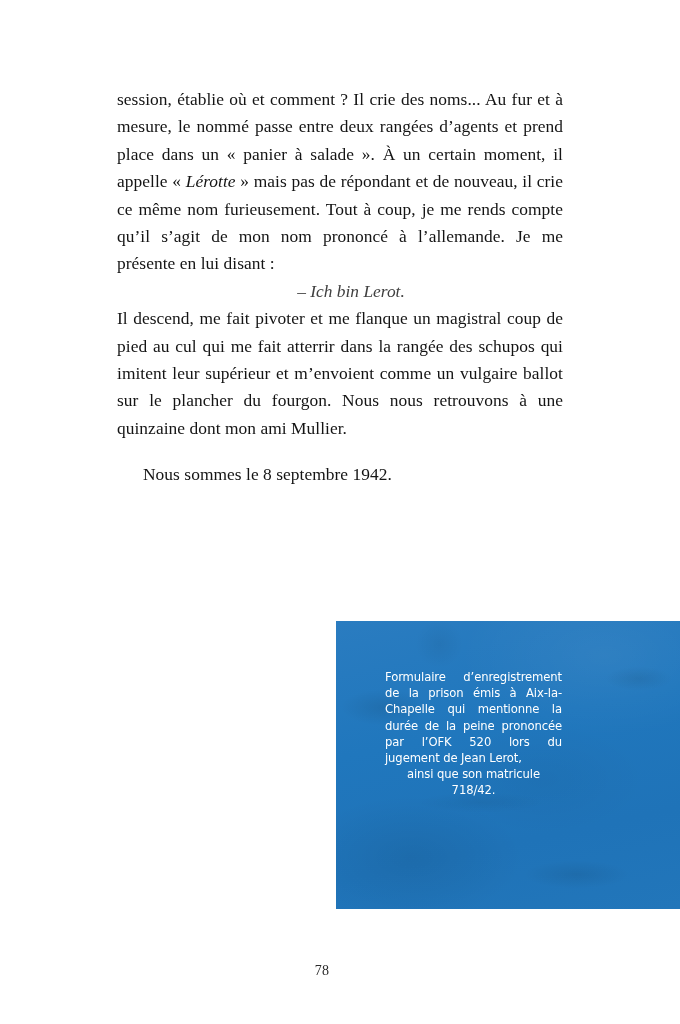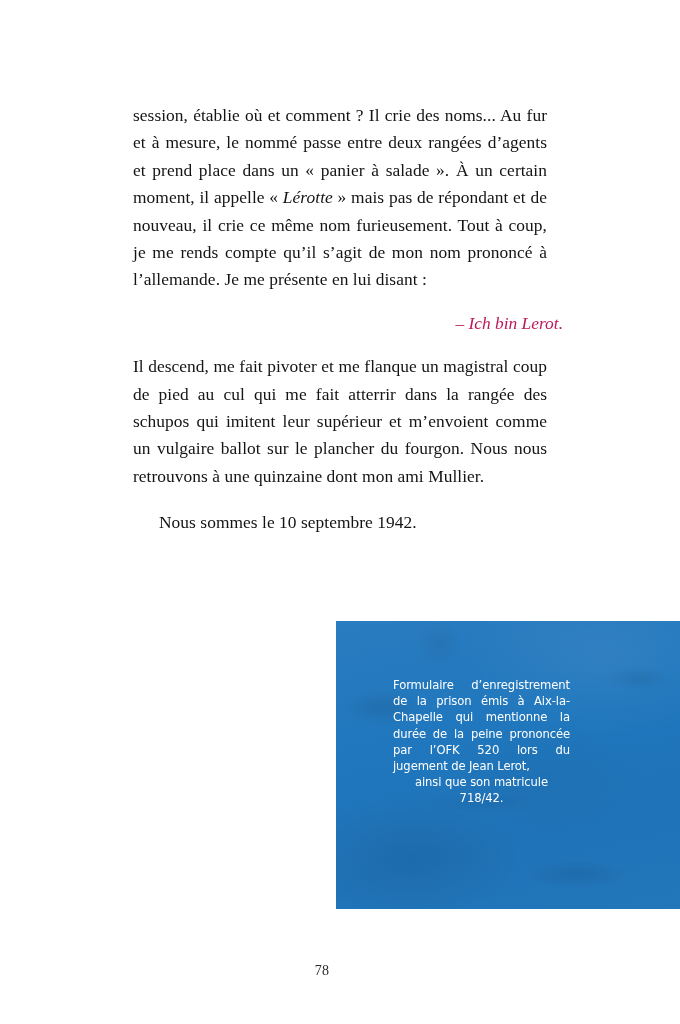--- a/index.html
+++ b/index.html
@@ -25,21 +25,21 @@
 
   
   .text-column {
     position: absolute;
     left: 117px;
     top: 86px;
     width: 446px;
   }
 
   .para {
-    margin: 16px;
+    margin: 0;
     font-size: 17.4px;
     line-height: 27.4px;
     text-align: justify;
     text-justify: inter-word;
     -webkit-hyphens: none;
     hyphens: none;
     color: #141414;
     letter-spacing: 0.05px;
   }
 
@@ -50,22 +50,22 @@
   .para.spaced-before {
     margin-top: 19px;
   }
 
   .dialogue {
     margin: 0;
     font-size: 17.4px;
     line-height: 27.4px;
     padding-left: 22px;
     font-style: italic;
-    color: #be185d;
-    text-align: right;
+    color: #404040;
+    text-align: center;
   }
 
   .dialogue .dash {
     font-style: normal;
   }
 
   em, .ital {
     font-style: italic;
   }
 
@@ -96,21 +96,21 @@
       radial-gradient(ellipse 26% 5% at 42% 63%, rgba(0,0,0,0.05), rgba(0,0,0,0) 72%),
       radial-gradient(ellipse 10% 12% at 30% 8%, rgba(0,0,0,0.05), rgba(0,0,0,0) 70%);
     pointer-events: none;
   }
 
   .caption {
     position: absolute;
     left: 49px;
     top: 48px;
     width: 177px;
-    margin: 8px;
+    margin: 0;
     font-family: "DejaVu Sans", "Liberation Sans", sans-serif;
     font-size: 11.6px;
     line-height: 16.2px;
     color: #ffffff;
     text-align: justify;
     text-justify: inter-word;
     letter-spacing: -0.1px;
   }
 
   .caption .last-line {
@@ -139,21 +139,21 @@
 
   <div class="text-column">
 
     <p class="para"><span>session, établie où et comment ? Il crie des noms... Au fur et à mesure, le nommé passe entre deux rangées d’agents et prend place dans un « panier à salade ». À un certain moment, il appelle « </span><span class="ital">Lérotte</span><span> » mais pas de répondant et de nouveau, il crie ce même nom furieusement. Tout à coup, je me rends compte qu’il s’agit de mon nom prononcé à l’allemande. Je me présente en lui disant :</span></p>
 
     <p class="dialogue"><span class="dash">–</span> <span>Ich bin Lerot.</span></p>
 
     <p class="para">Il descend, me fait pivoter et me flanque un magistral coup de pied au cul qui me fait atterrir dans la rangée des schupos qui imitent leur supérieur et m’envoient comme un vulgaire ballot sur le plancher du fourgon. Nous nous retrouvons à une quinzaine dont mon ami Mullier.</p>
 
 
-    <p class="para indent spaced-before">Nous sommes le 10 septembre 1942.</p>
+    <p class="para indent spaced-before">Nous sommes le 8 septembre 1942.</p>
 
   </div>
 
   <div class="photo-block">
     <p class="caption"><span>Formulaire d’enregistrement de la prison émis à Aix-la-Chapelle qui mentionne la durée de la peine prononcée par l’OFK 520 lors du jugement de Jean Lerot,</span>
       <span class="last-line">ainsi que son matricule 718/42.</span></p>
   </div>
 
   <div class="folio">78</div>
 

